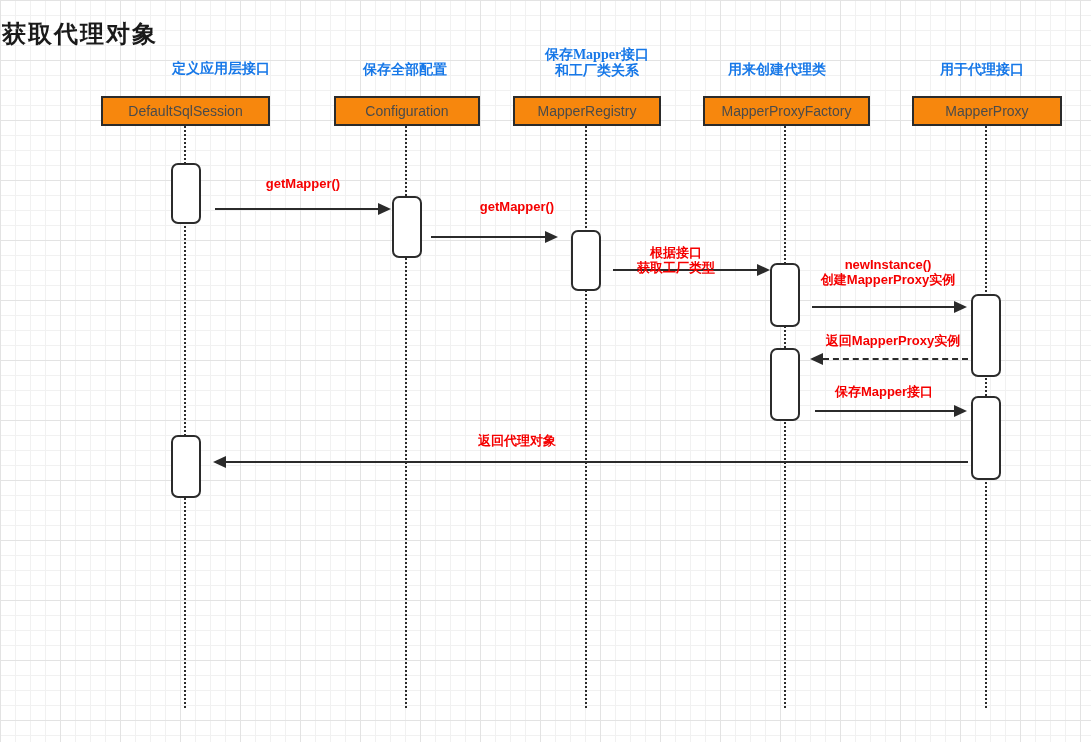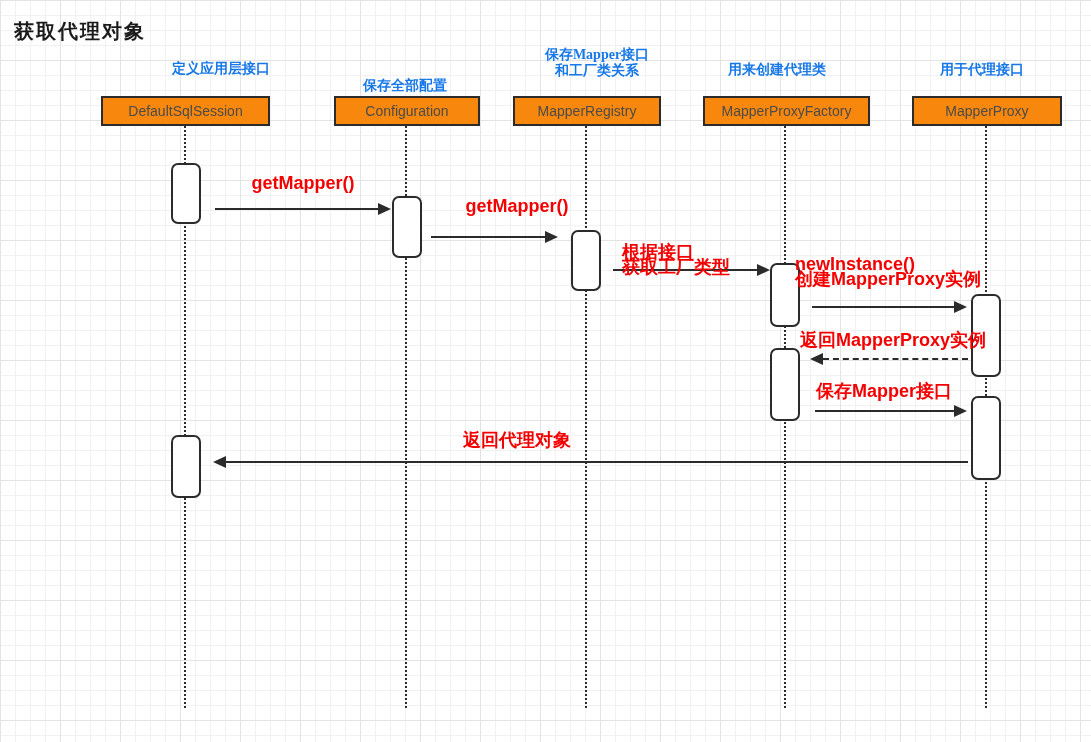--- a/index.html
+++ b/index.html
@@ -10,22 +10,22 @@
     font-family:"Liberation Sans",sans-serif;
     background:
       linear-gradient(#e3e3e3 1px, transparent 1px),
       linear-gradient(90deg, #e3e3e3 1px, transparent 1px),
       linear-gradient(#f1f1f1 1px, transparent 1px),
       linear-gradient(90deg, #f1f1f1 1px, transparent 1px),
       #ffffff;
     background-size:60px 60px,60px 60px,15px 15px,15px 15px;
   }
   .title{
-    position:absolute;left:14px;top:18px;
-    font-size:20px;font-weight:bold;color:#1a1a1a;
+    position:absolute;left:2px;top:18px;
+    font-size:24px;font-weight:bold;color:#1a1a1a;
     letter-spacing:2px;white-space:nowrap;
   }
   .p-note{
     position:absolute;transform:translateX(-50%);
     color:#1778E8;font-size:14px;font-weight:bold;
     text-align:center;line-height:16px;white-space:nowrap;z-index:4;font-family:Liberation Serif, serif;
   }
   .p-box{
     position:absolute;height:30px;box-sizing:border-box;
     background:#F7870D;border:2px solid #2b2b2b;
@@ -43,33 +43,33 @@
   .msg-line{
     position:absolute;height:0;border-top:2.5px solid #2b2b2b;z-index:3;
   }
   .msg-line.dashed{border-top-style:dashed;}
   .arrow-head{position:absolute;width:0;height:0;z-index:3;
     border-top:6px solid transparent;border-bottom:6px solid transparent;}
   .arrow-head.right{border-left:13px solid #2b2b2b;}
   .arrow-head.left{border-right:13px solid #2b2b2b;}
   .msg-label{
     position:absolute;transform:translateX(-50%);
-    color:#F50000;font-size:18px;font-weight:bold;
-    line-height:15px;white-space:nowrap;z-index:4;
+    color:#F50000;font-size:13px;font-weight:bold;
+    text-align:center;line-height:15px;white-space:nowrap;z-index:4;
   }
 </style>
 </head>
 <body>
 
 <div class="canvas">
 
   <div class="title">获取代理对象</div>
 
   <div class="p-note" style="left:221px;top:61px;">定义应用层接口</div>
-  <div class="p-note" style="left:405px;top:62px;margin-top:16px;">保存全部配置</div>
+  <div class="p-note" style="left:405px;top:62px;">保存全部配置</div>
   <div class="p-note" style="left:597px;top:47px;">
     <div>保存Mapper接口</div>
     <div>和工厂类关系</div>
   </div>
   <div class="p-note" style="left:777px;top:62px;text-align:right;">用来创建代理类</div>
   <div class="p-note" style="left:982px;top:62px;">用于代理接口</div>
 
   <div class="p-box" style="left:101px;top:96px;width:169px;">DefaultSqlSession</div>
   <div class="p-box" style="left:334px;top:96px;width:146px;">Configuration</div>
   <div class="p-box" style="left:513px;top:96px;width:148px;">MapperRegistry</div>

